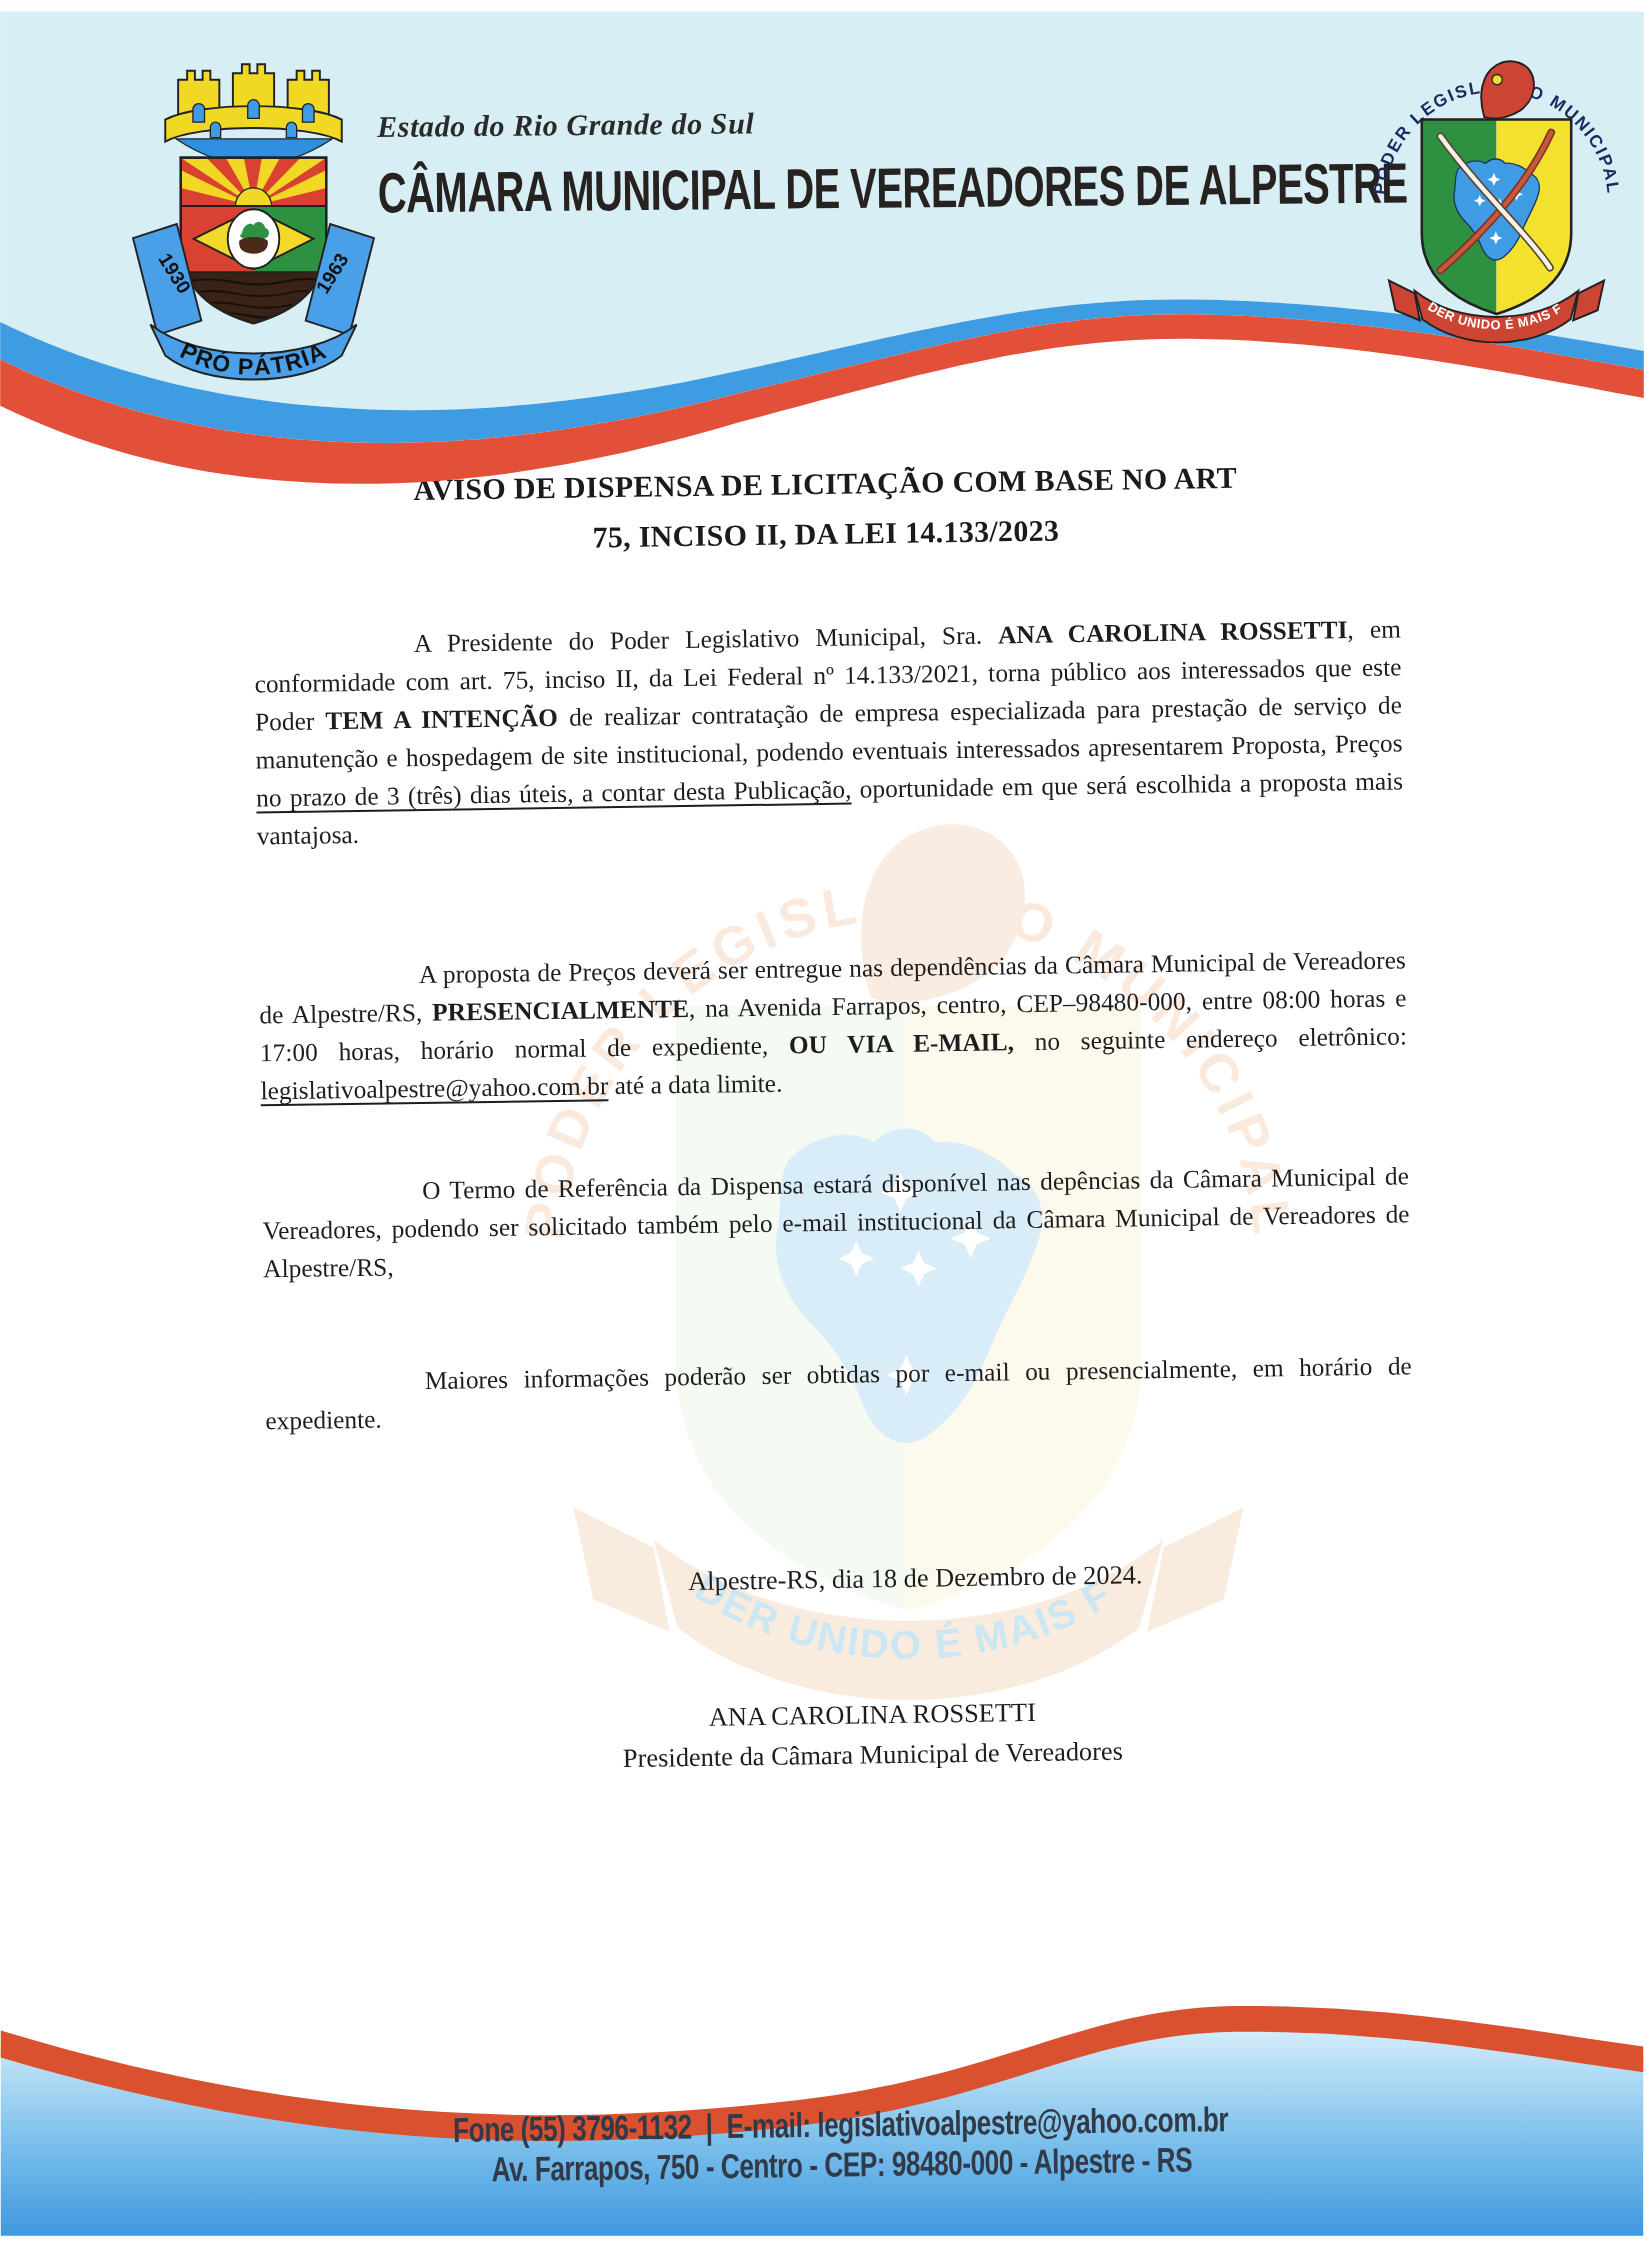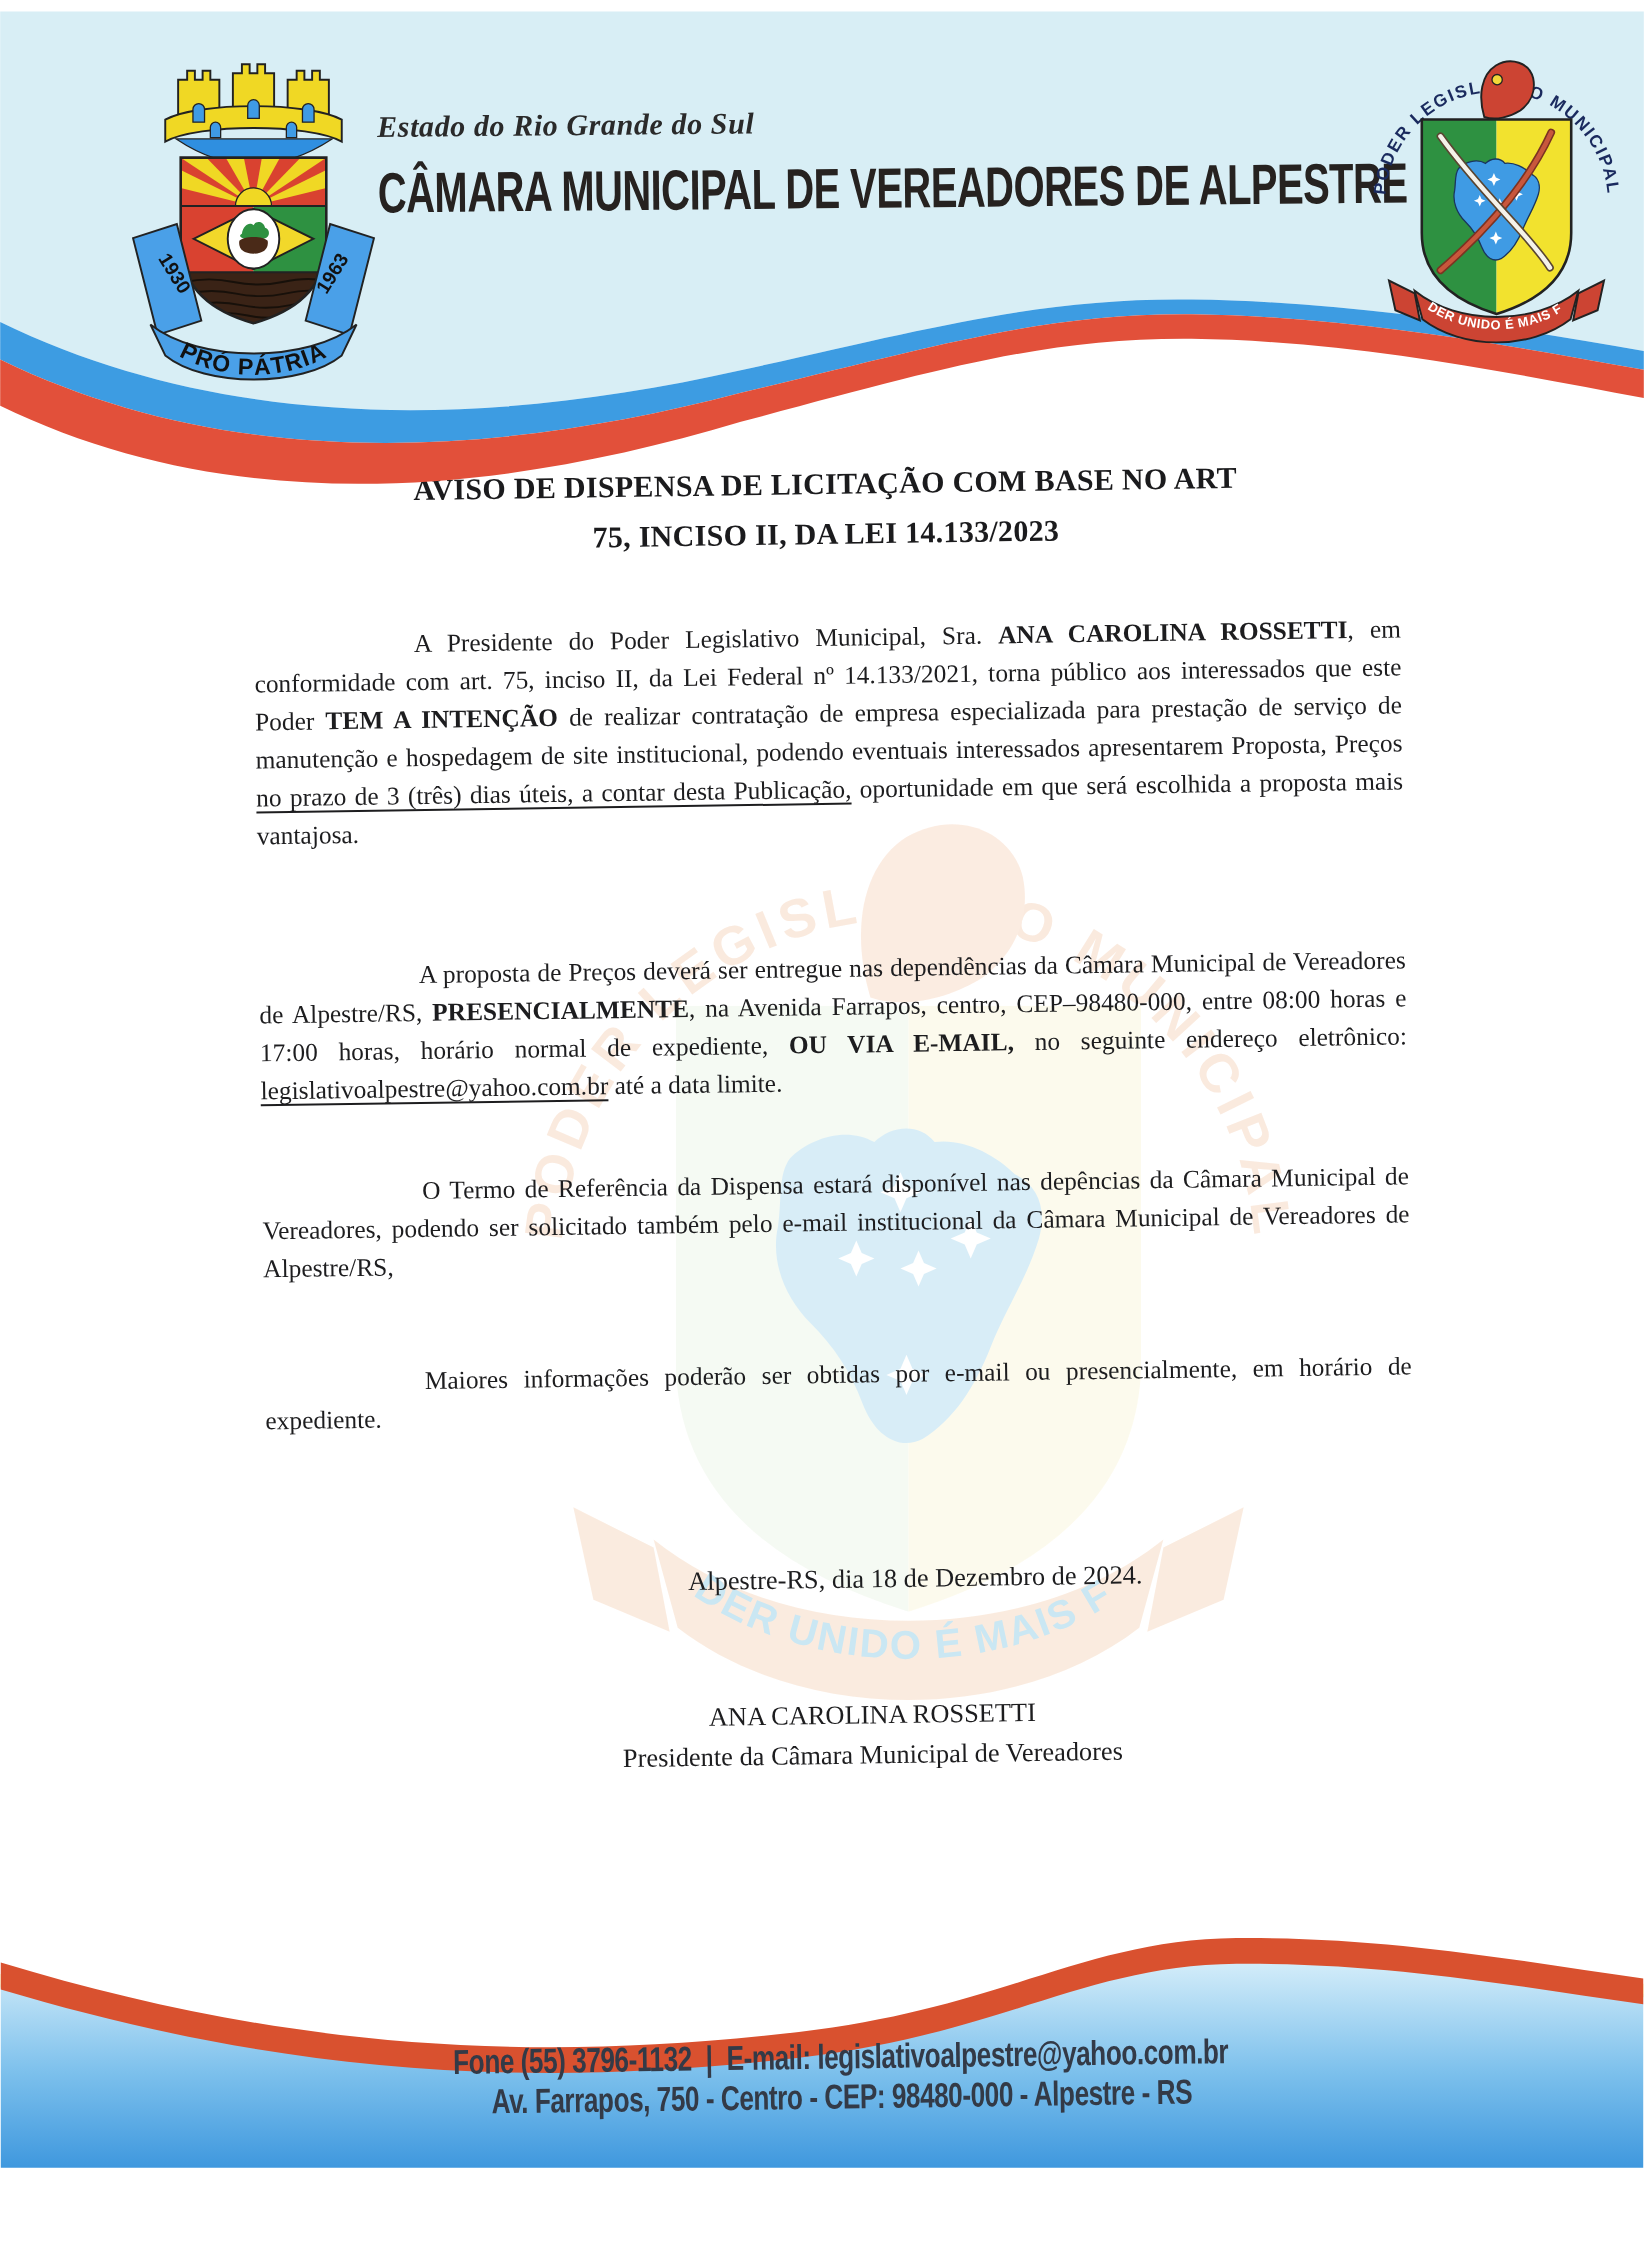--- a/index.html
+++ b/index.html
@@ -56,21 +56,21 @@
   .date-line{
     font-size:26.4px;line-height:38px;text-align:center;
     transform:translateX(74px);
     margin-bottom:97px;
   }
   .signature{
     text-align:center;transform:translateX(29px);
     font-size:26.4px;line-height:40px;
   }
   
-  .footer{position:absolute;top:1920px;left:0;width:1308px;height:251px;z-index:3;}
+  .footer{position:absolute;top:1988px;left:0;width:1308px;height:251px;z-index:3;}
   .footer-text{
     position:absolute;top:115px;left:0;width:1644px;
     text-align:center;
     transform:translateX(19.3px) rotate(-0.8deg);
     font-family:"Liberation Sans", sans-serif;
     font-weight:bold;color:#333a47;
   }
   .footer-line{white-space:nowrap;}
   .footer-line .inner{display:inline-block;transform:scale(0.82,1.08);transform-origin:center top;font-size:32px;line-height:40px;letter-spacing:-0.6px;}
   .footer-sep{display:inline-block;margin:0 17px;}

